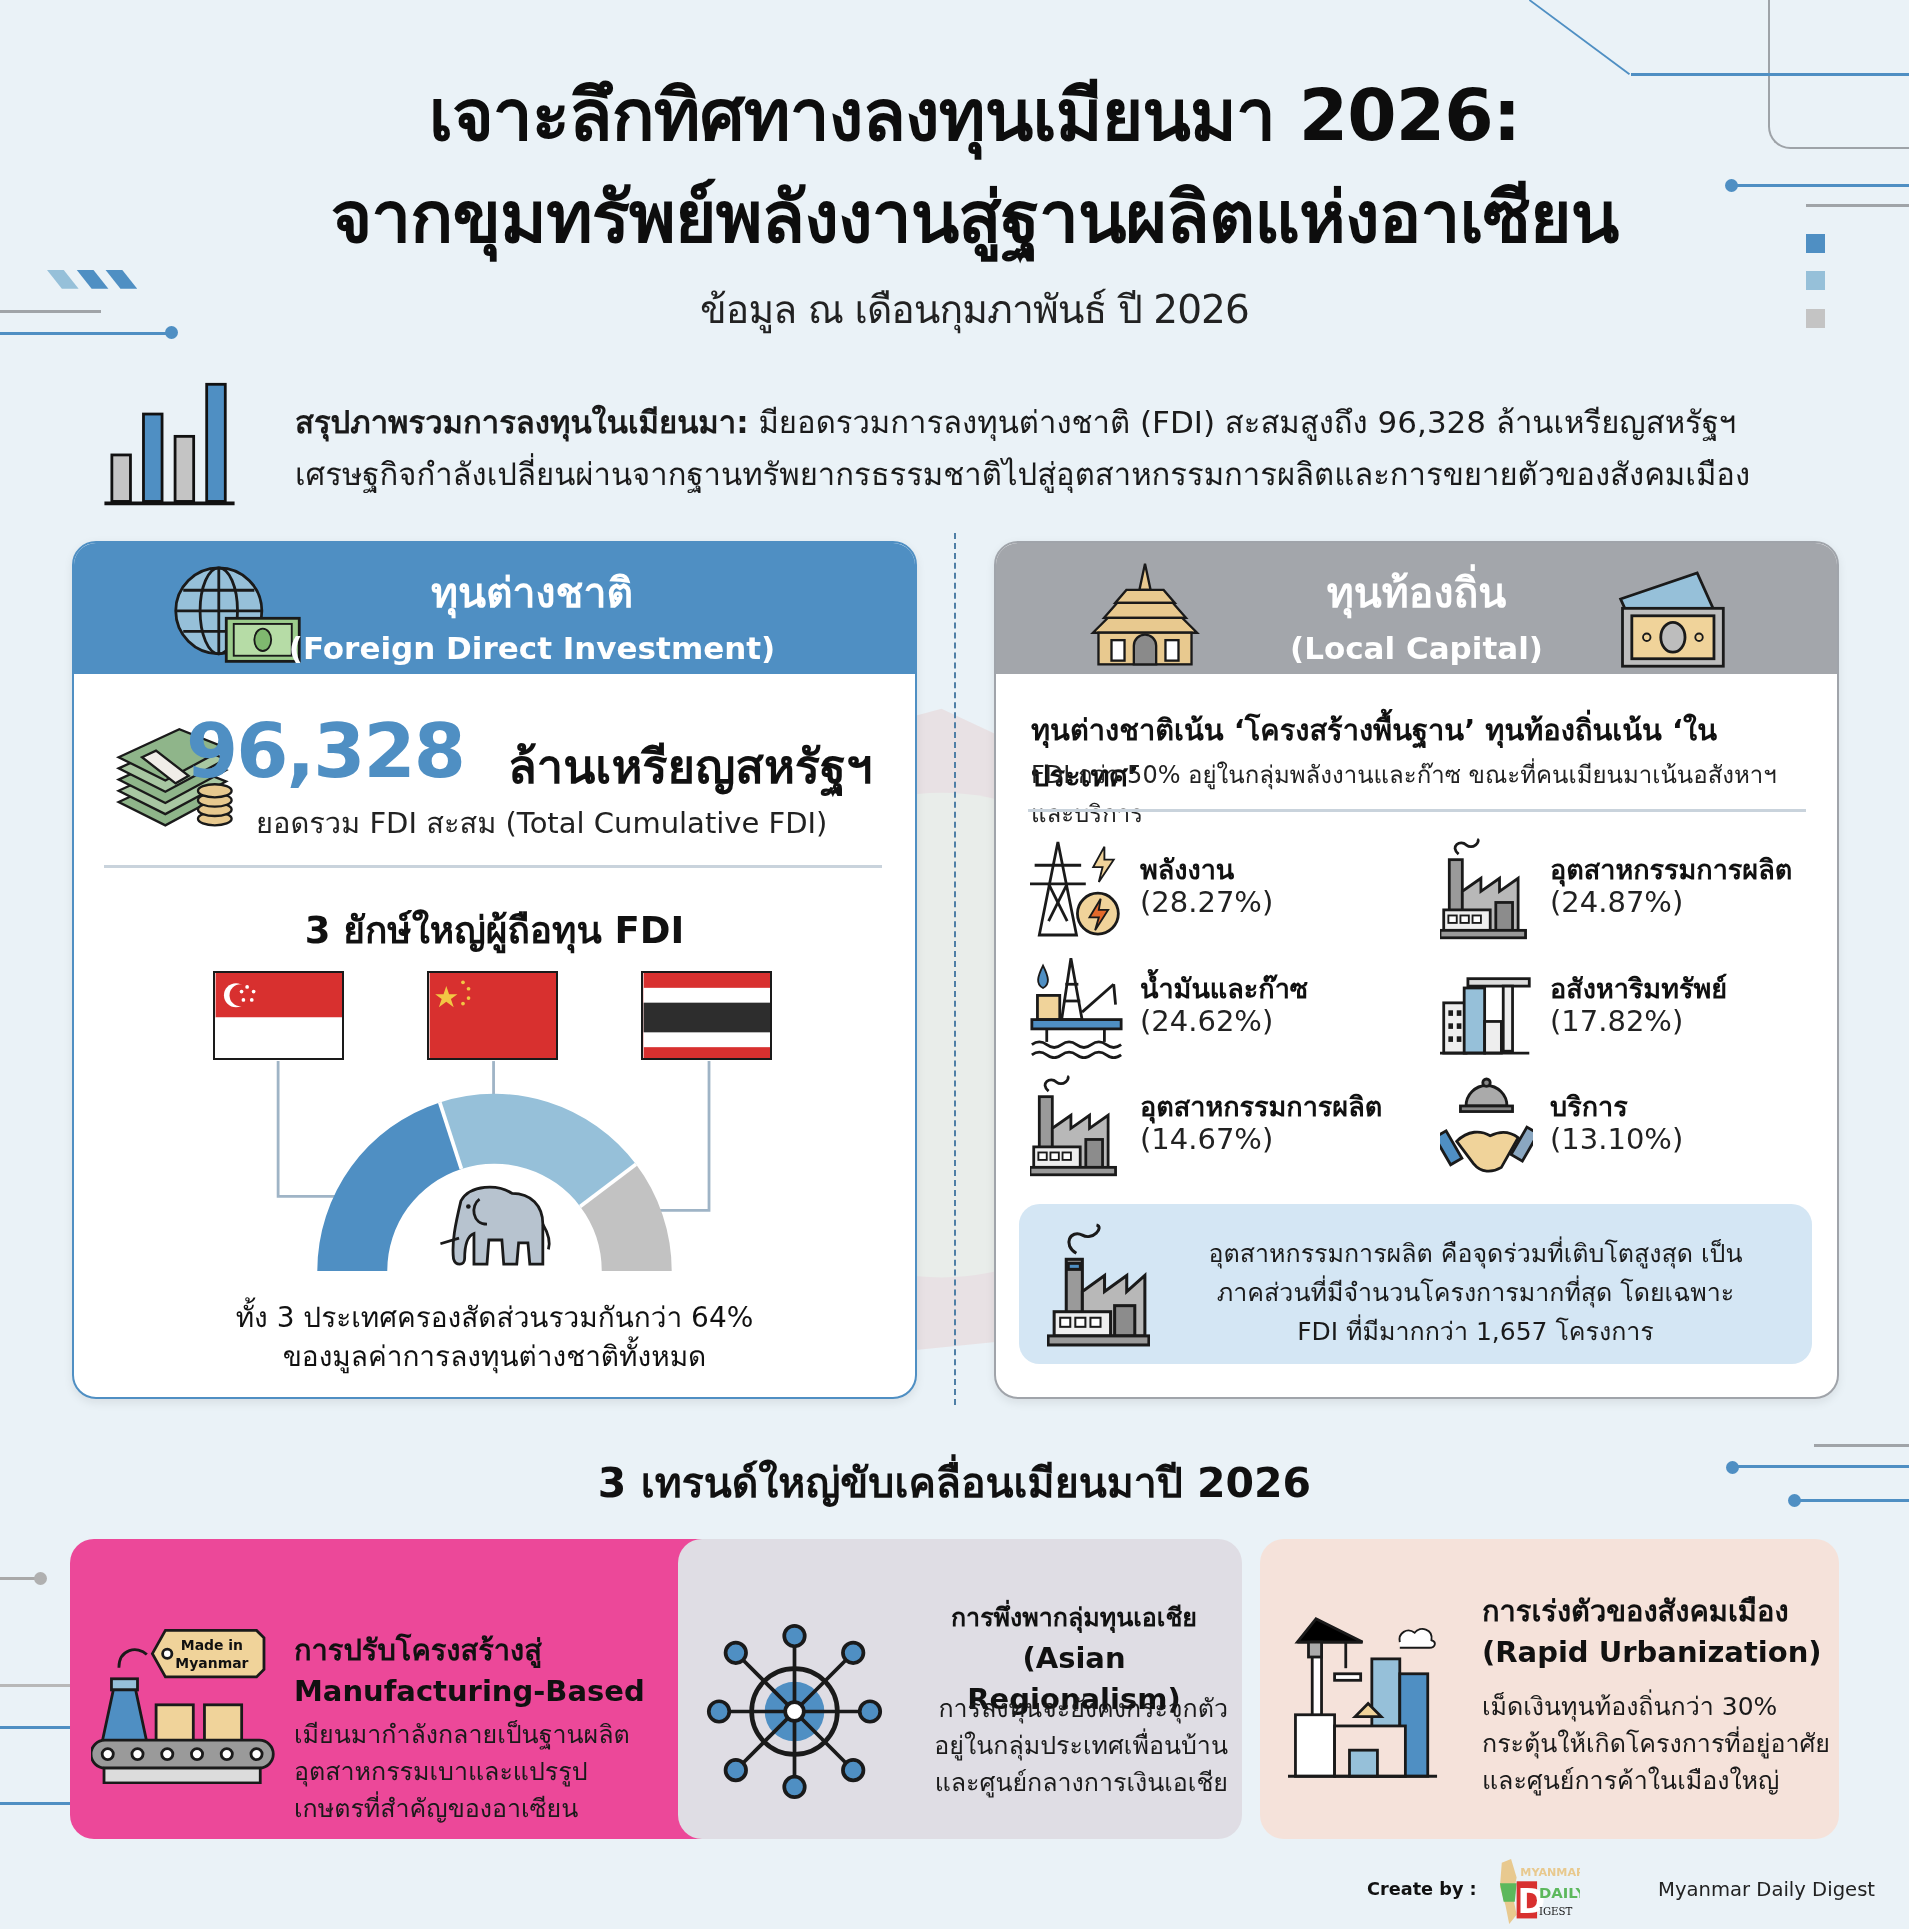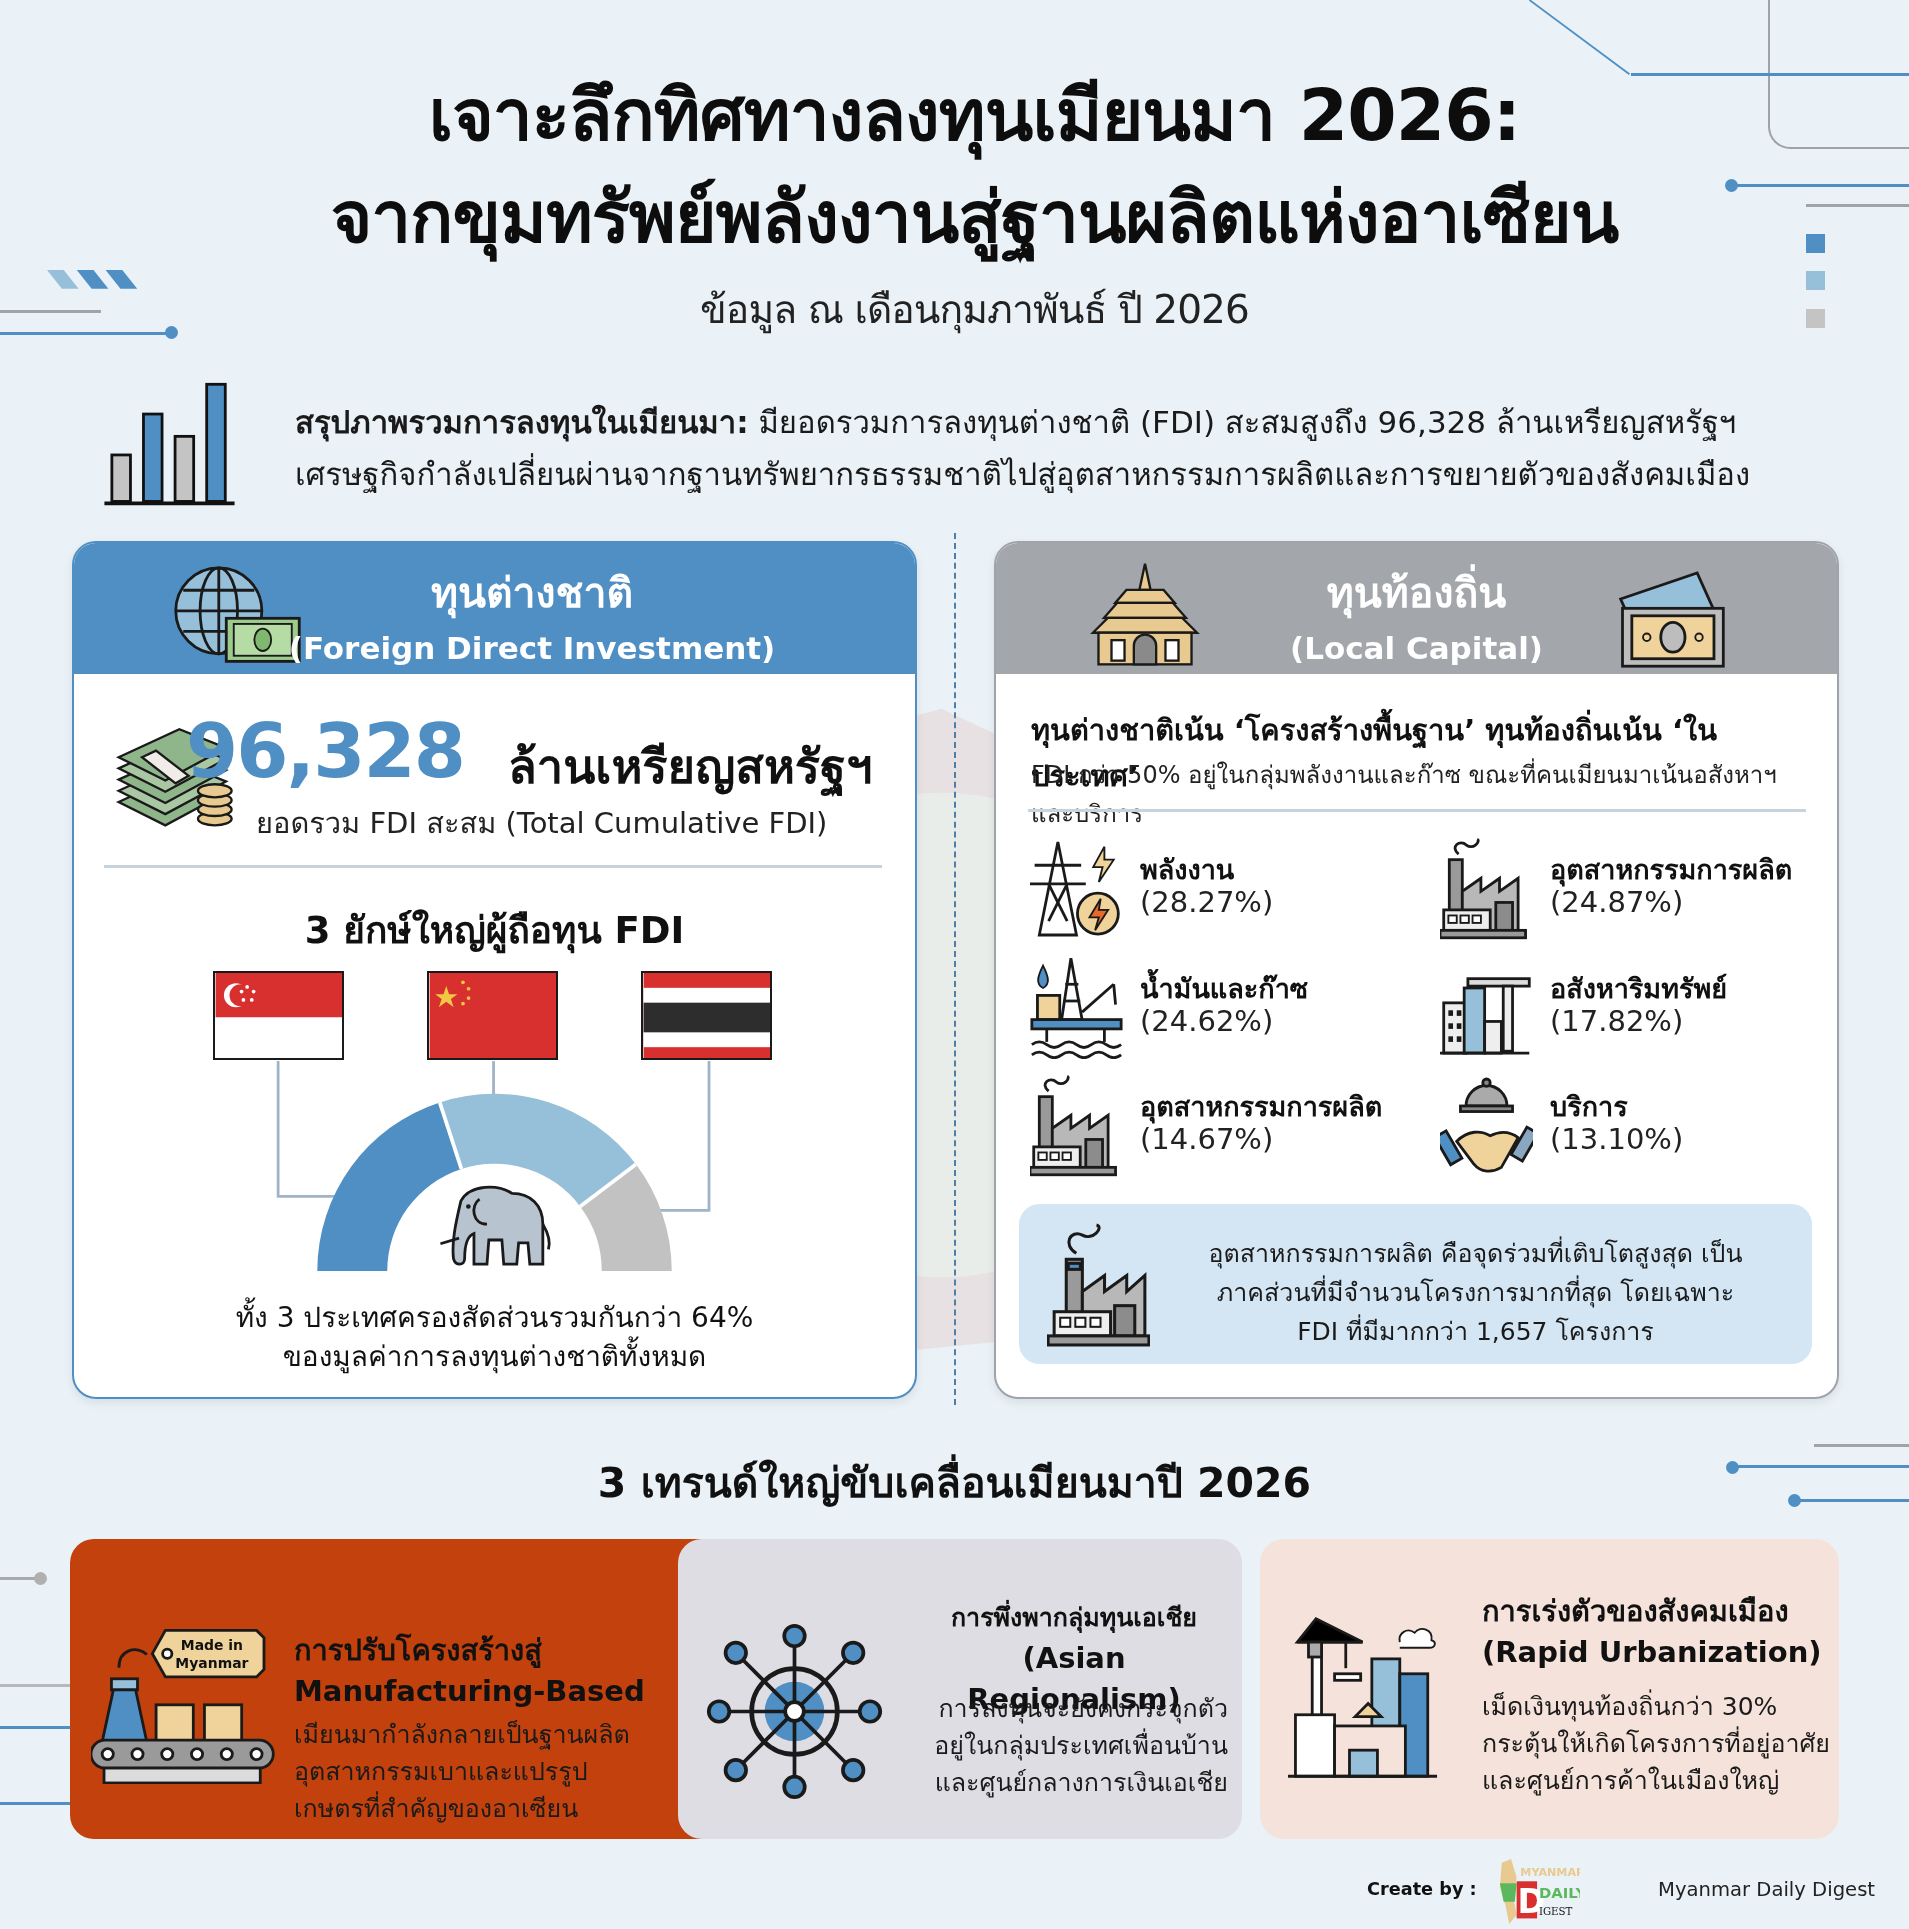--- a/index.html
+++ b/index.html
@@ -66,21 +66,21 @@
   .sector .s-pct { position: absolute; left: 110px; top: 48px; font-size: 29px; color: #222; }
 
   #callout { position: absolute; left: 1019px; top: 1204px; width: 793px; height: 160px; background: #d4e6f4; border-radius: 20.5px; }
   #callout-text { position: absolute; left: 158px; top: 30px; width: 597px; text-align: center; font-size: 25px; line-height: 39px; color: #1a1a1a; }
 
   #divider { position: absolute; left: 954px; top: 533px; height: 872px; border-left: 2.8px dashed #4f7fa6; }
 
   
   #trends-title { position: absolute; left: 0; width: 1909px; top: 1450px; text-align: center; font-size: 41px; font-weight: bold; color: #111; }
   .trend { position: absolute; top: 1539px; height: 300px; border-radius: 24px; }
-  #trend1 { left: 70px; width: 700px; background: #c2410c; }
+  #trend1 { left: 70px; width: 700px; background: #ec4899; }
   #trend2 { left: 678px; width: 564px; background: #dfdde4; }
   #trend3 { left: 1260px; width: 579px; background: #f5e2da; }
   .trend .t-icon { position: absolute; }
   .trend .t-title { position: absolute; font-weight: bold; color: #111; font-size: 29px; line-height: 41px; }
   .trend .t-body { position: absolute; font-size: 25px; line-height: 37px; color: #1a1a1a; }
 
   
   #footer-label { position: absolute; left: 1367px; top: 1879px; font-size: 17.7px; font-weight: bold; }
   #footer-logo { position: absolute; left: 1496px; top: 1859px; width: 84px; height: 65px; }
   #footer-name { position: absolute; left: 1658px; top: 1878px; font-size: 19.6px; color: #222; }

